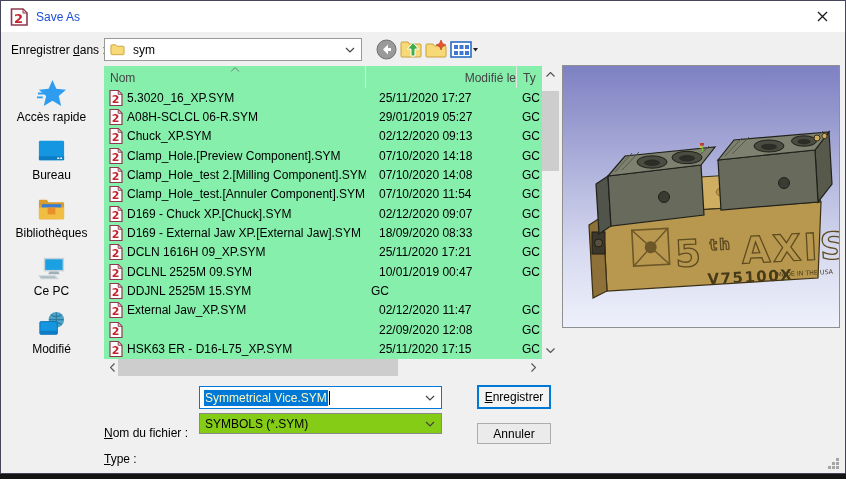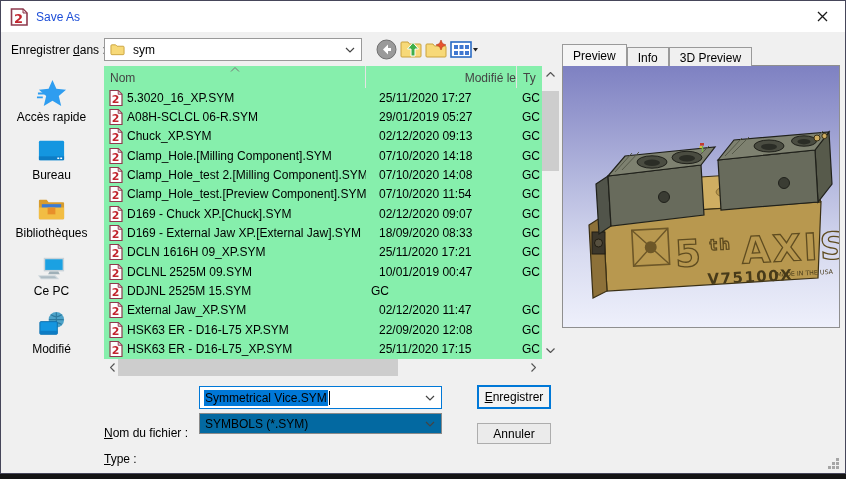--- a/index.html
+++ b/index.html
@@ -47,23 +47,23 @@
   
   .tabs{position:absolute;left:561px;top:43px;height:22px;display:flex;align-items:flex-end;z-index:3;}
   .tab{height:19px;padding:3px 10px 0 10px;border:1px solid #9a9a9a;border-bottom:none;background:#f0f0f0;margin-right:0;cursor:pointer;font-size:12px;}
   .tab.active{height:22px;padding-top:4px;background:#f5f5f5;position:relative;z-index:4;}
   .preview-box{position:absolute;left:561px;top:64px;width:278px;height:263px;border:1px solid #8f8f8f;
      background:linear-gradient(180deg,#7e81c2 0%,#9497cd 18%,#b6badf 45%,#d8dbf0 72%,#eef0fb 100%);overflow:hidden;}
   
   .f-label{position:absolute;left:103px;margin-top:34px;}
   .u{text-decoration:underline;}
   #fname-combo{left:198px;top:385px;width:243px;height:23px;border:1px solid #0078d7;}
-  #fname-combo .sel{background:#0078d7;color:#000000;margin-left:4px;padding:1px 1px;}
+  #fname-combo .sel{background:#0078d7;color:#fef9c3;margin-left:4px;padding:1px 1px;}
   .caret-bar{display:inline-block;width:1px;height:14px;background:#000;margin-left:1px;vertical-align:middle;}
-  #ftype-combo{left:198px;top:412px;width:243px;height:21px;background:#0369a1;border:1px solid #8a8a8a;}
+  #ftype-combo{left:198px;top:412px;width:243px;height:21px;background:#84cc16;border:1px solid #8a8a8a;}
   #ftype-combo .val{margin-left:5px;}
   .btn{position:absolute;left:476px;width:74px;display:flex;align-items:center;justify-content:center;background:#eceff2;cursor:pointer;font-size:12px;}
   #save-btn{top:384px;height:24px;border:2px solid #0078d7;background:#f3f3f3;}
   #cancel-btn{top:412px;height:21px;border:1px solid #adadad;background:#ebebeb;margin-top:10px;}
   .grip{position:absolute;right:5px;bottom:3px;cursor:nwse-resize;}
   svg{display:block;}
   text{font-family:"DejaVu Sans","Liberation Sans",sans-serif;}
 </style>
 </head>
 <body>
@@ -227,21 +227,21 @@
     <span class="c-type">GC</span>
   </div>
 
   <div class="frow">
     <span class="c-name">
       <svg viewBox="0 0 14 16">
         <path d="M1 0.5 H9.2 L13 4.3 V15.5 H1 Z" fill="#fdfdfd" stroke="#8e3a4e" stroke-width="1.2"></path>
         <path d="M9.2 0.5 L13 4.3 H9.2 Z" fill="#e9ccd3" stroke="#8e3a4e" stroke-width="0.9"></path>
         <text x="2.8" y="12.6" font-size="11" font-weight="bold" fill="#c2252e">2</text>
       </svg>
-      <span>Clamp_Hole.[Milling Component].SYM</span>
+      <span>Clamp_Hole.[Preview Component].SYM</span>
     </span>
     <span class="c-mod">07/10/2020 14:18</span>
     <span class="c-type">GC</span>
   </div>
 
   <div class="frow">
     <span class="c-name">
       <svg viewBox="0 0 14 16">
         <path d="M1 0.5 H9.2 L13 4.3 V15.5 H1 Z" fill="#fdfdfd" stroke="#8e3a4e" stroke-width="1.2"></path>
         <path d="M9.2 0.5 L13 4.3 H9.2 Z" fill="#e9ccd3" stroke="#8e3a4e" stroke-width="0.9"></path>
@@ -253,21 +253,21 @@
     <span class="c-type">GC</span>
   </div>
 
   <div class="frow">
     <span class="c-name">
       <svg viewBox="0 0 14 16">
         <path d="M1 0.5 H9.2 L13 4.3 V15.5 H1 Z" fill="#fdfdfd" stroke="#8e3a4e" stroke-width="1.2"></path>
         <path d="M9.2 0.5 L13 4.3 H9.2 Z" fill="#e9ccd3" stroke="#8e3a4e" stroke-width="0.9"></path>
         <text x="2.8" y="12.6" font-size="11" font-weight="bold" fill="#c2252e">2</text>
       </svg>
-      <span>Clamp_Hole_test.[Preview Component].SYM</span>
+      <span>Clamp_Hole_test.[Annuler Component].SYM</span>
     </span>
     <span class="c-mod">07/10/2020 11:54</span>
     <span class="c-type">GC</span>
   </div>
 
   <div class="frow">
     <span class="c-name">
       <svg viewBox="0 0 14 16">
         <path d="M1 0.5 H9.2 L13 4.3 V15.5 H1 Z" fill="#fdfdfd" stroke="#8e3a4e" stroke-width="1.2"></path>
         <path d="M9.2 0.5 L13 4.3 H9.2 Z" fill="#e9ccd3" stroke="#8e3a4e" stroke-width="0.9"></path>
@@ -343,21 +343,20 @@
     <span class="c-type">GC</span>
   </div>
 
   <div class="frow">
     <span class="c-name">
       <svg viewBox="0 0 14 16">
         <path d="M1 0.5 H9.2 L13 4.3 V15.5 H1 Z" fill="#fdfdfd" stroke="#8e3a4e" stroke-width="1.2"></path>
         <path d="M9.2 0.5 L13 4.3 H9.2 Z" fill="#e9ccd3" stroke="#8e3a4e" stroke-width="0.9"></path>
         <text x="2.8" y="12.6" font-size="11" font-weight="bold" fill="#c2252e">2</text>
       </svg>
-      <span>HSK63 ER - D16-L75 XP.SYM</span>
     </span>
     <span class="c-mod">22/09/2020 12:08</span>
     <span class="c-type">GC</span>
   </div>
 
   <div class="frow">
     <span class="c-name">
       <svg viewBox="0 0 14 16">
         <path d="M1 0.5 H9.2 L13 4.3 V15.5 H1 Z" fill="#fdfdfd" stroke="#8e3a4e" stroke-width="1.2"></path>
         <path d="M9.2 0.5 L13 4.3 H9.2 Z" fill="#e9ccd3" stroke="#8e3a4e" stroke-width="0.9"></path>
@@ -444,25 +443,20 @@
         <text fill="none" stroke="#5f4c20" stroke-width="1.3" font-weight="bold" letter-spacing="2.5">
           <tspan x="112" y="199" font-size="37">5</tspan>
           <tspan dy="-15" font-size="15">th</tspan>
           <tspan dy="15" dx="2" font-size="37">AXIS</tspan>
         </text>
         <text x="143" y="218" font-size="15" font-weight="bold" letter-spacing="1.5" fill="#473a19">V75100X</text>
         <text x="212" y="214" font-size="6.3" fill="#473a19">MADE IN THE USA</text>
       </g>
     </svg>
   </div>
-  <div class="tabs">
-    <div class="tab active">Preview</div>
-    <div class="tab">Info</div>
-    <div class="tab">3D Preview</div>
-  </div>
 
   <div class="f-label" style="top:391px;"><span></span><span class="u">N</span><span>om du fichier :</span></div>
   <div class="combo" id="fname-combo">
     <span class="sel">Symmetrical Vice.SYM</span>
         <span class="caret-bar"></span>
     <svg class="chev" width="10" height="6" viewBox="0 0 10 6">
           <path d="M1 1 L5 5 L9 1" fill="none" stroke="#444" stroke-width="1.2"></path>
         </svg>
   </div>
   <div class="btn" id="save-btn">

